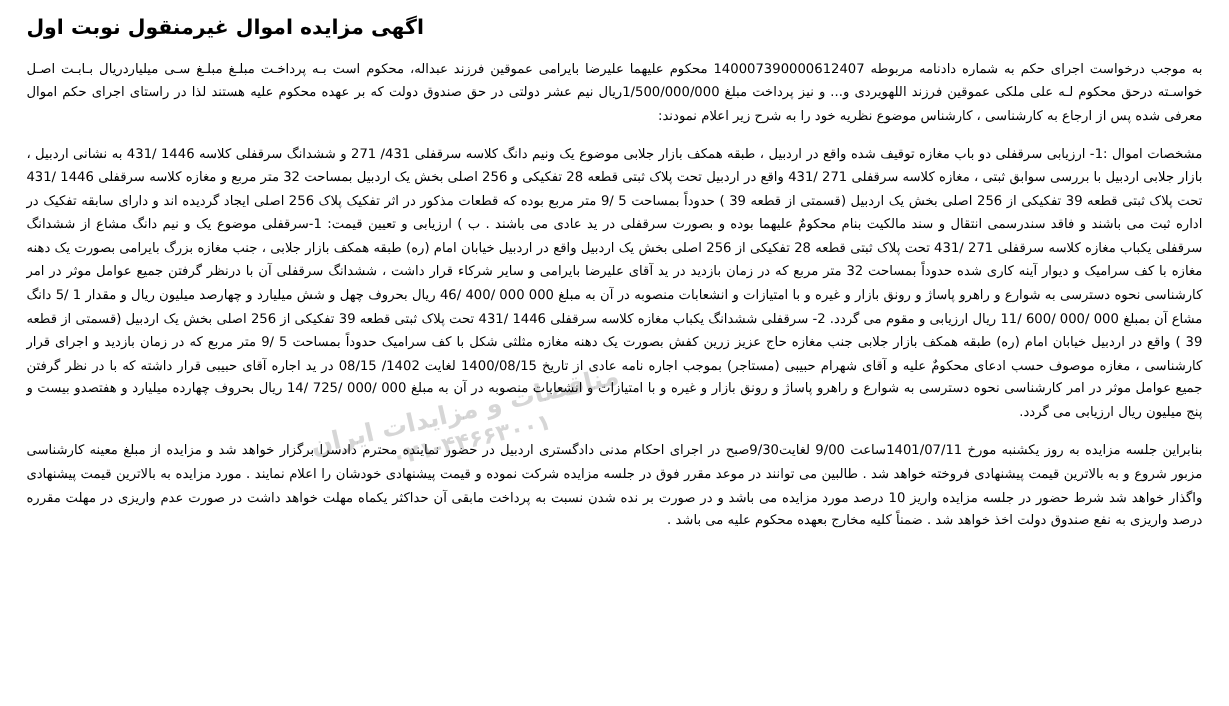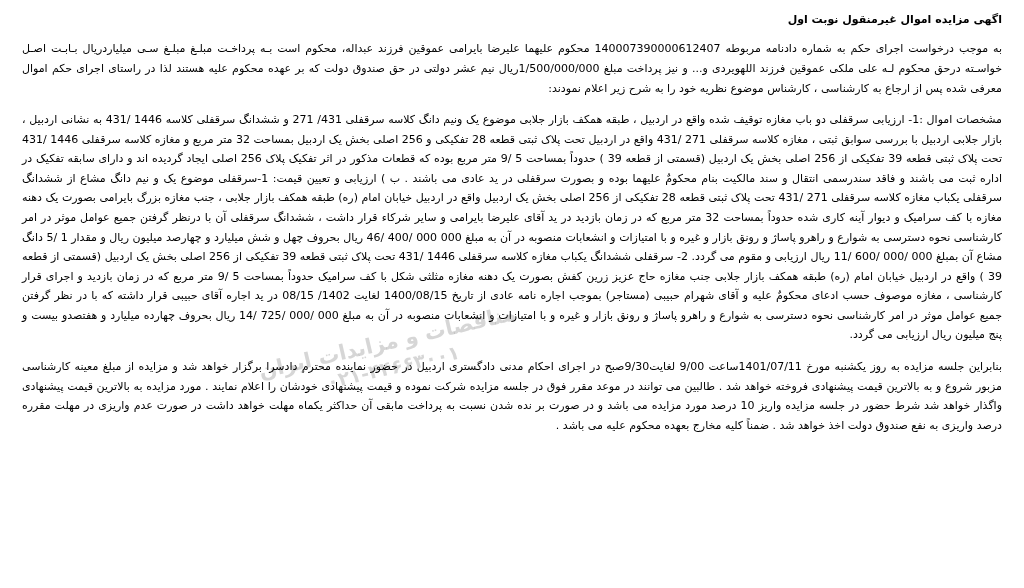--- a/index.html
+++ b/index.html
@@ -16,22 +16,22 @@
     overflow: hidden;
   }
   .page {
     position: relative;
     width: 1024px;
     height: 588px;
     box-sizing: border-box;
     padding: 10px 22px 8px 22px;
   }
   .doc-title {
-    text-align: right;
-    font-size: 11px;
+    text-align: left;
+    font-size: 17px;
     font-weight: bold;
     letter-spacing: 0.2px;
     margin: 2px 0 12px 0;
     line-height: 1.4;
   }
   .para {
     font-size: 11px;
     line-height: 1.78;
     text-align: justify;
     text-justify: inter-word;

